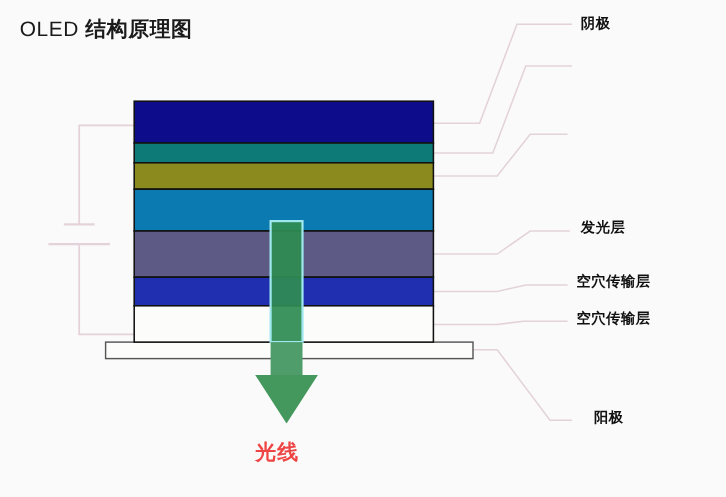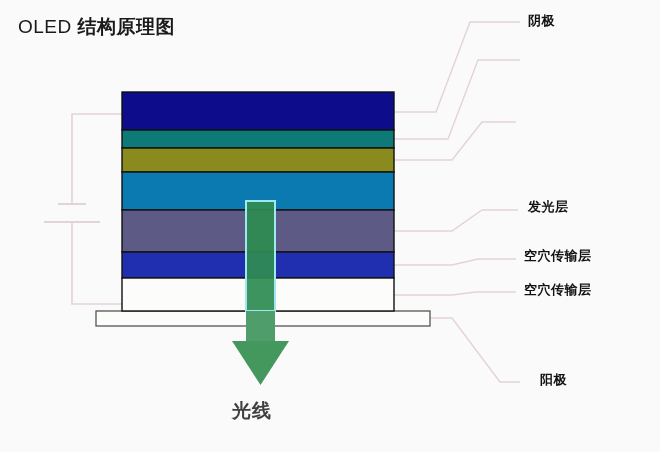--- a/index.html
+++ b/index.html
@@ -29,21 +29,21 @@
   .lbl{
     position:absolute;
     font-size:13px;
     font-weight:700;
     color:#111;
     white-space:nowrap;
     letter-spacing:0.5px;
   }
   .light-label{
     position:absolute;
-    font-size:19px;font-weight:700;color:#404040;
+    font-size:19px;font-weight:700;color:#ef4444;
     white-space:nowrap;letter-spacing:1px;
   }
 </style>
 </head>
 <body>
 
 <div id="stage">
 
   <div class="title">
     <span class="ascii">OLED</span><span>&nbsp;</span><span class="cjk">结构原理图</span>

